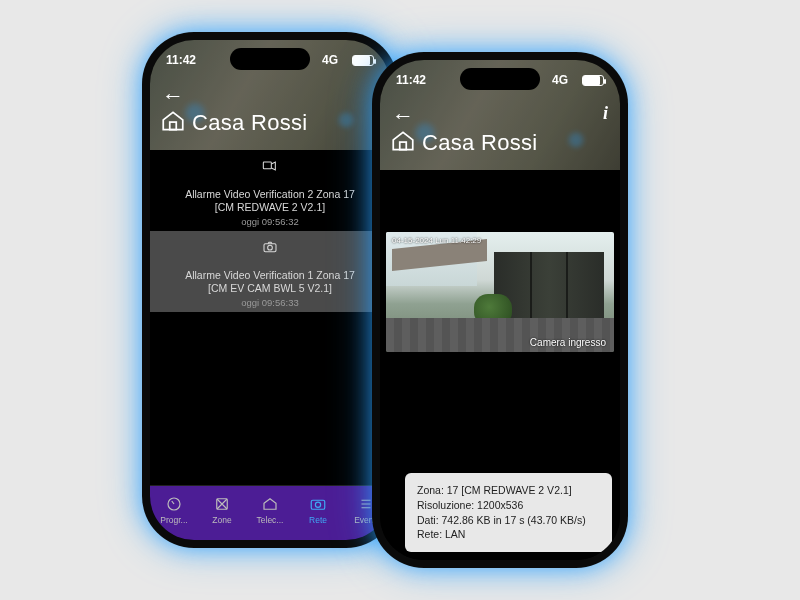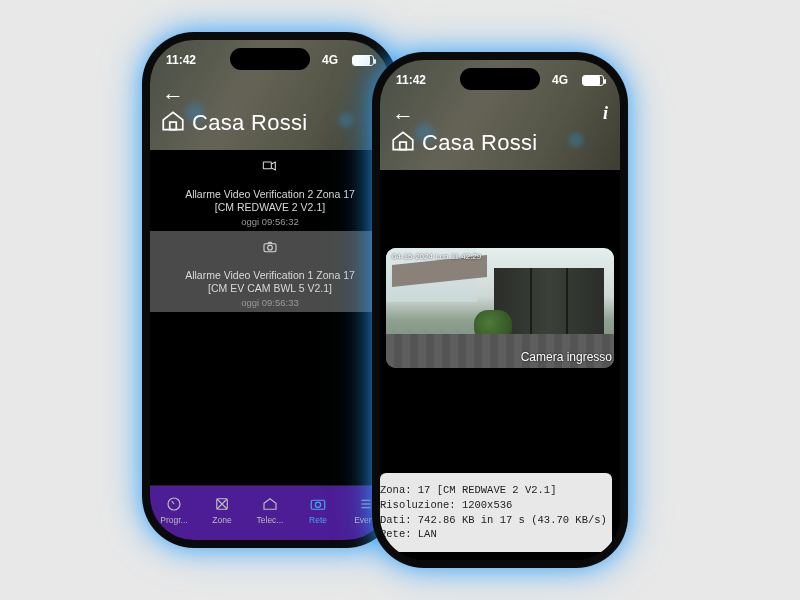--- a/index.html
+++ b/index.html
@@ -74,43 +74,43 @@
     display:flex; align-items:center; gap:8px; padding: 8px 8px 4px; color:#d8d8d8;flex-direction:column;
   }
   .event-item.selected { background:#4a4a4a; }
   .ev-icon { width:22px; flex:0 0 22px; display:flex; justify-content:center;}
   .ev-text { flex:1; text-align:center; }
   .ev-title { font-size: 10.5px; line-height:1.25; }
   .ev-sub { font-size: 10.5px; }
   .ev-time { font-size: 9.5px; color:#9a9a9a; margin-top:3px;}
 
   .cam-snapshot {
-    position:relative; margin: 78px 6px 0; height: 120px;
+    position:relative; margin: 62px 6px 0; height: 120px;
     background: linear-gradient(180deg,#e4efee 0%,#cfd8d5 40%,#8fa191 60%,#6b7d68 100%);
-    border-radius: 10px; overflow:hidden;
+    border-radius: 2px; overflow:hidden;
   }
   .cam-snapshot .sky { position:absolute; top:0;left:0;right:60%;height:45%;
     background: linear-gradient(#dfeaec,#c9d7d7);}
   .cam-snapshot .roof { position:absolute; top:12px; left:6px; width:95px; height:22px;
     background:#8a8278; transform: skewY(-6deg);}
   .cam-snapshot .glass { position:absolute; top:20px; right:10px; width:110px; height:70px;
     background: linear-gradient(90deg,#2a2d29,#3b4038 50%,#2a2d29); }
   .cam-snapshot .glass::before,.cam-snapshot .glass::after{content:'';position:absolute;top:0;bottom:0;width:2px;background:#1a1c19;}
   .cam-snapshot .glass::before{left:36px}.cam-snapshot .glass::after{left:72px}
   .cam-snapshot .floor { position:absolute; bottom:0;left:0;right:0;height:34px;
     background: repeating-linear-gradient(90deg,#5e5e5e,#5e5e5e 8px,#545454 8px,#545454 16px);}
   .cam-snapshot .bush { position:absolute; bottom:26px; left:88px; width:38px; height:32px;
     background: radial-gradient(circle at 40% 40%,#4e7a3a,#29491e); border-radius: 14px;}
   .cam-overlay-tl { position:absolute; top:4px; left:6px; font-size:8px; color:#fff; text-shadow:0 0 2px #000;}
-  .cam-overlay-br { position:absolute; bottom:4px; right:2px; font-size:12px; color:#fff; text-shadow:0 0 2px #000;}
+  .cam-overlay-br { position:absolute; bottom:4px; right:8px; font-size:10px; color:#fff; text-shadow:0 0 2px #000;}
 
   .info-panel {
-    position:absolute; bottom:8px; left:0; right:8px;
-    background:#e8e8e8; border-radius:6px; padding:10px 0;
-    font-size:10.5px; color:#222; line-height:1.4;font-family:Liberation Mono, monospace;
+    position:absolute; bottom:8px; left:25px; right:8px;
+    background:#e8e8e8; border-radius:6px; padding:10px 12px;
+    font-size:10.5px; color:#222; line-height:1.4;
   }
 
   .tabbar {
     position:absolute; bottom:0; left:0; right:0; height:55px;
     background:#4c1d95; border-top:1px solid #222; display:flex; z-index: 12;
     padding-bottom: 6px;
   }
   .tab { flex:1; display:flex; flex-direction:column; align-items:center; justify-content:center;
     color:#bcbcbc; font-size:8.5px; gap:2px; cursor:pointer;}
   .tab.active { color:#3fa9f5; }

